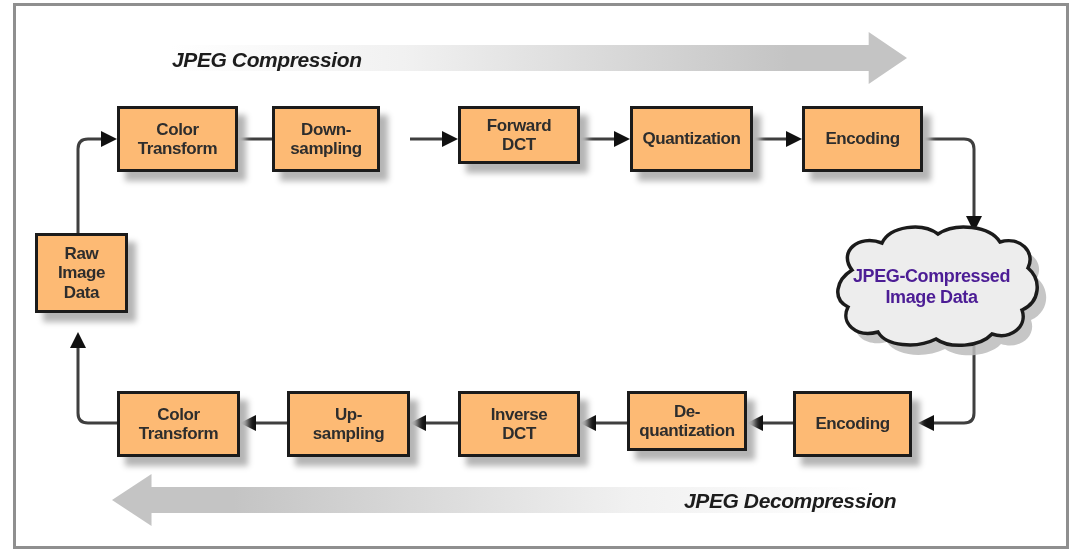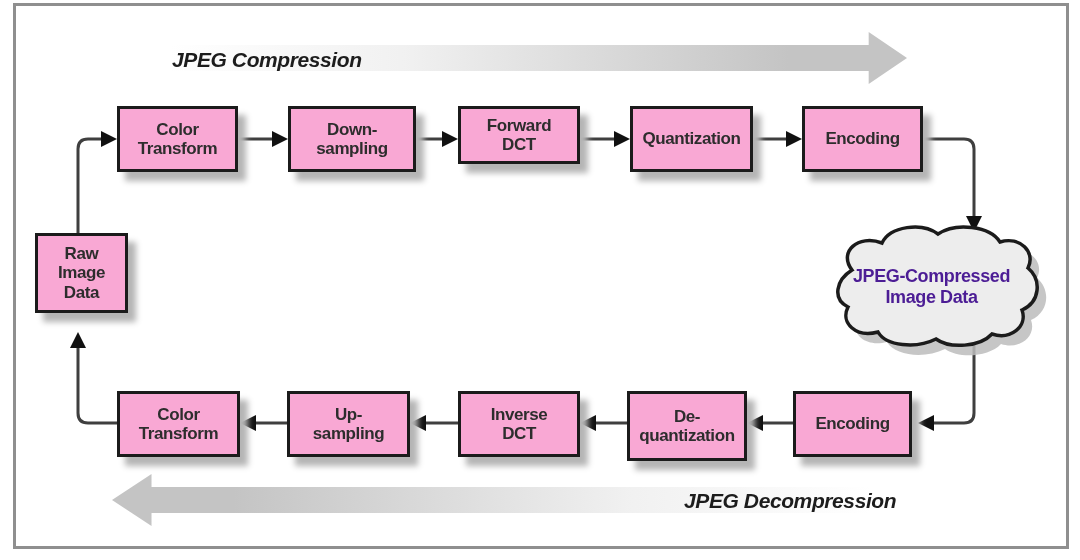--- a/index.html
+++ b/index.html
@@ -25,21 +25,21 @@
   }
   .title {
     position:absolute; z-index:2; font-weight:bold; font-style:italic;
     font-size:21px; color:#1d1d1d; letter-spacing:-0.4px; white-space:nowrap;
   }
   .title-top { left:172px; top:48px; }
   .title-bottom { left:684px; top:489px; }
   svg.overlay { position:absolute; left:0; top:0; z-index:1; }
   .box {
     position:absolute; z-index:2; box-sizing:border-box;
-    background:#f9a8d4; border:3px solid #1b1b1b;
+    background:#fdba74; border:3px solid #1b1b1b;
     box-shadow:8px 9px 6px #b5b5b5;
     display:flex; align-items:center; justify-content:center;
     text-align:center; font-weight:bold; font-size:17px; line-height:1.12;
     color:#2d2d2d; letter-spacing:-0.4px; white-space:pre-line;
   }
   .cloud-label {
     position:absolute; z-index:3; left:834px; top:266px; width:195px;
     text-align:center; font-weight:bold; font-size:18px; line-height:1.18;
     color:#4c1d95; letter-spacing:-0.4px; white-space:pre-line;
   }
@@ -91,33 +91,33 @@
       <path fill="#ededed" stroke="#1b1b1b" stroke-width="3.5" d="M 852 270 C 838 252 858 234 882 243 C 890 226 922 222 938 234 C 956 222 990 226 1000 242 C 1020 236 1036 252 1028 268 C 1042 280 1040 302 1022 310 C 1028 327 1010 340 992 334 C 980 347 950 349 936 339 C 916 349 886 346 878 332 C 856 338 840 323 848 307 C 832 299 836 280 852 270 Z"></path>
     </g>
   </svg>
 
   <div class="box" style="left:35px;top:233px;width:93px;height:80px">Raw
 Image
 Data</div>
 
   <div class="box" style="left:117px;top:106px;width:121px;height:66px">Color
 Transform</div>
-  <div class="box" style="left:288px;top:106px;width:128px;height:66px">Down-
+  <div class="box" style="left:272px;top:106px;width:108px;height:66px">Down-
 sampling</div>
   <div class="box" style="left:458px;top:106px;width:122px;height:58px">Forward
 DCT</div>
   <div class="box" style="left:630px;top:106px;width:123px;height:66px">Quantization</div>
   <div class="box" style="left:802px;top:106px;width:121px;height:66px">Encoding</div>
 
   <div class="box" style="left:117px;top:391px;width:123px;height:66px">Color
 Transform</div>
   <div class="box" style="left:287px;top:391px;width:123px;height:66px">Up-
 sampling</div>
   <div class="box" style="left:458px;top:391px;width:122px;height:66px">Inverse
 DCT</div>
-  <div class="box" style="left:627px;top:391px;width:120px;height:70px">De-
+  <div class="box" style="left:627px;top:391px;width:120px;height:60px">De-
 quantization</div>
   <div class="box" style="left:793px;top:391px;width:119px;height:66px">Encoding</div>
 
   <div class="cloud-label">JPEG-Compressed
 Image Data</div>
 
 </div>
 
 </body></html>

